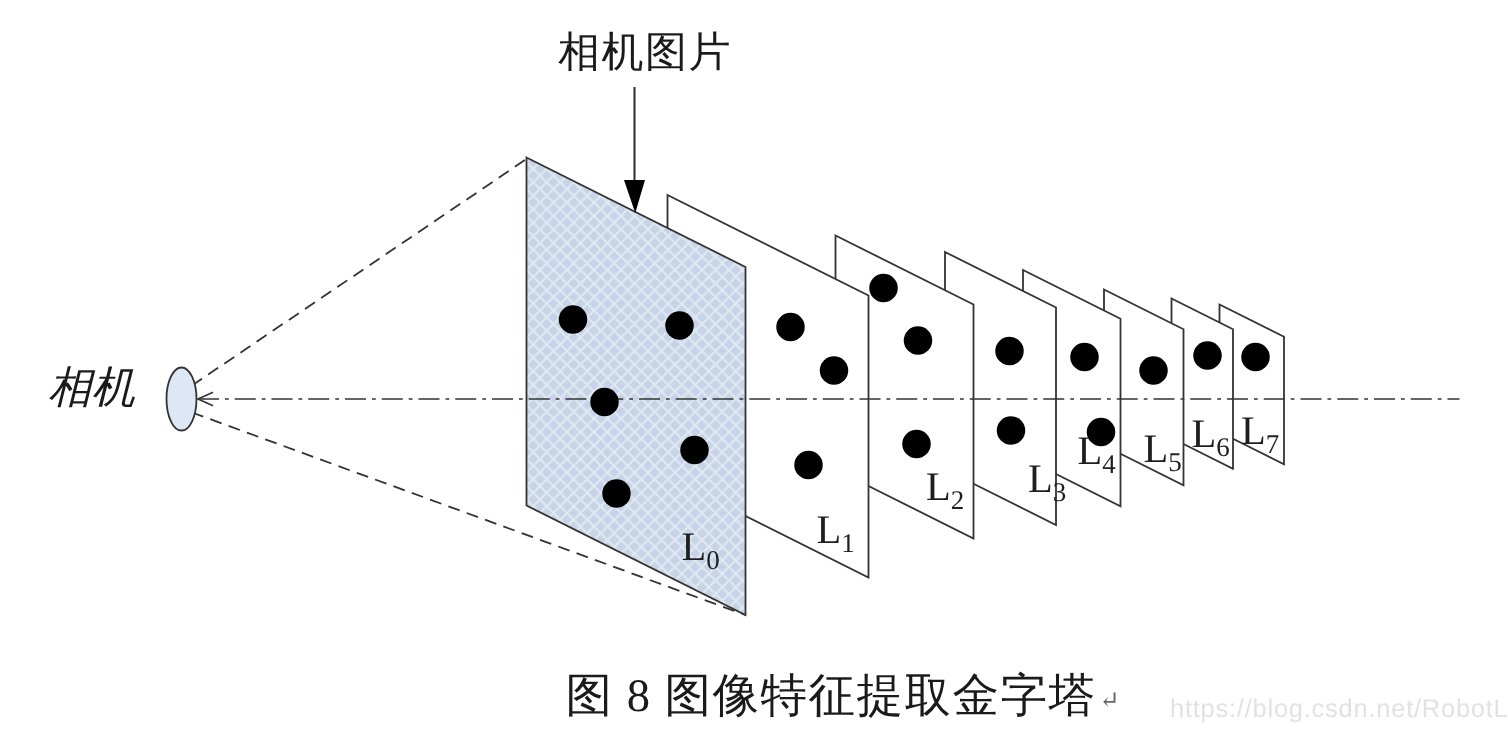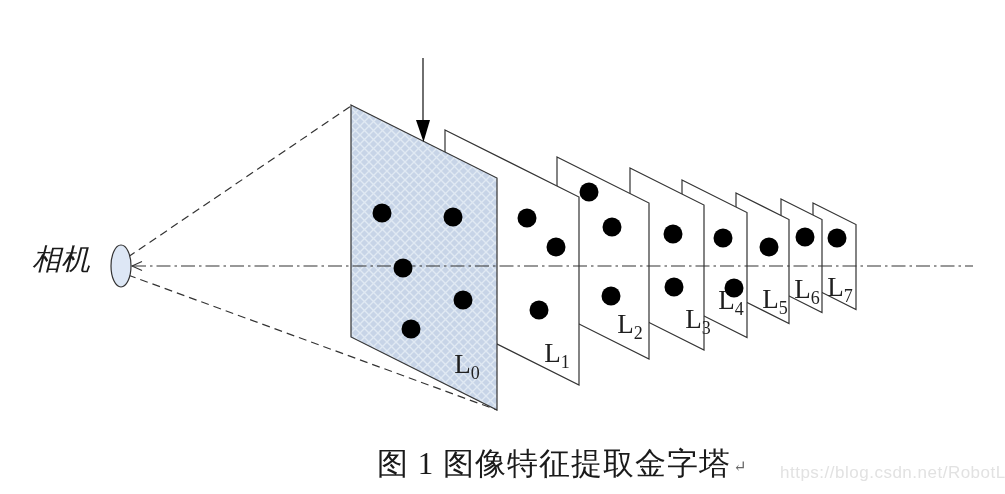--- a/index.html
+++ b/index.html
@@ -68,18 +68,19 @@
       <text x="630" y="333" text-anchor="middle" font-size="27" font-family="&quot;Liberation Serif&quot;,&quot;DejaVu Serif&quot;,serif" fill="#1f1f1f"><tspan>L</tspan><tspan font-size="18" dy="6">2</tspan></text>
       <text x="698" y="328" text-anchor="middle" font-size="27" font-family="&quot;Liberation Serif&quot;,&quot;DejaVu Serif&quot;,serif" fill="#1f1f1f"><tspan>L</tspan><tspan font-size="18" dy="6">3</tspan></text>
       <text x="731" y="309" text-anchor="middle" font-size="27" font-family="&quot;Liberation Serif&quot;,&quot;DejaVu Serif&quot;,serif" fill="#1f1f1f"><tspan>L</tspan><tspan font-size="18" dy="6">4</tspan></text>
       <text x="775" y="308" text-anchor="middle" font-size="27" font-family="&quot;Liberation Serif&quot;,&quot;DejaVu Serif&quot;,serif" fill="#1f1f1f"><tspan>L</tspan><tspan font-size="18" dy="6">5</tspan></text>
       <text x="807" y="298" text-anchor="middle" font-size="27" font-family="&quot;Liberation Serif&quot;,&quot;DejaVu Serif&quot;,serif" fill="#1f1f1f"><tspan>L</tspan><tspan font-size="18" dy="6">6</tspan></text>
       <text x="840" y="296" text-anchor="middle" font-size="27" font-family="&quot;Liberation Serif&quot;,&quot;DejaVu Serif&quot;,serif" fill="#1f1f1f"><tspan>L</tspan><tspan font-size="18" dy="6">7</tspan></text>
     </svg>
 
   <div class="txt camera-label">相机</div>
 
+  <div class="txt camera-image-label">相机图片</div>
 
-  <div class="txt caption"><span>图 1 图像特征提取金字塔</span><span class="pmark">↵</span></div>
+  <div class="txt caption"><span>图 8 图像特征提取金字塔</span><span class="pmark">↵</span></div>
 
   <div class="txt watermark">https://blog.csdn.net/RobotLife</div>
 
 </div>
 
 </body></html>

